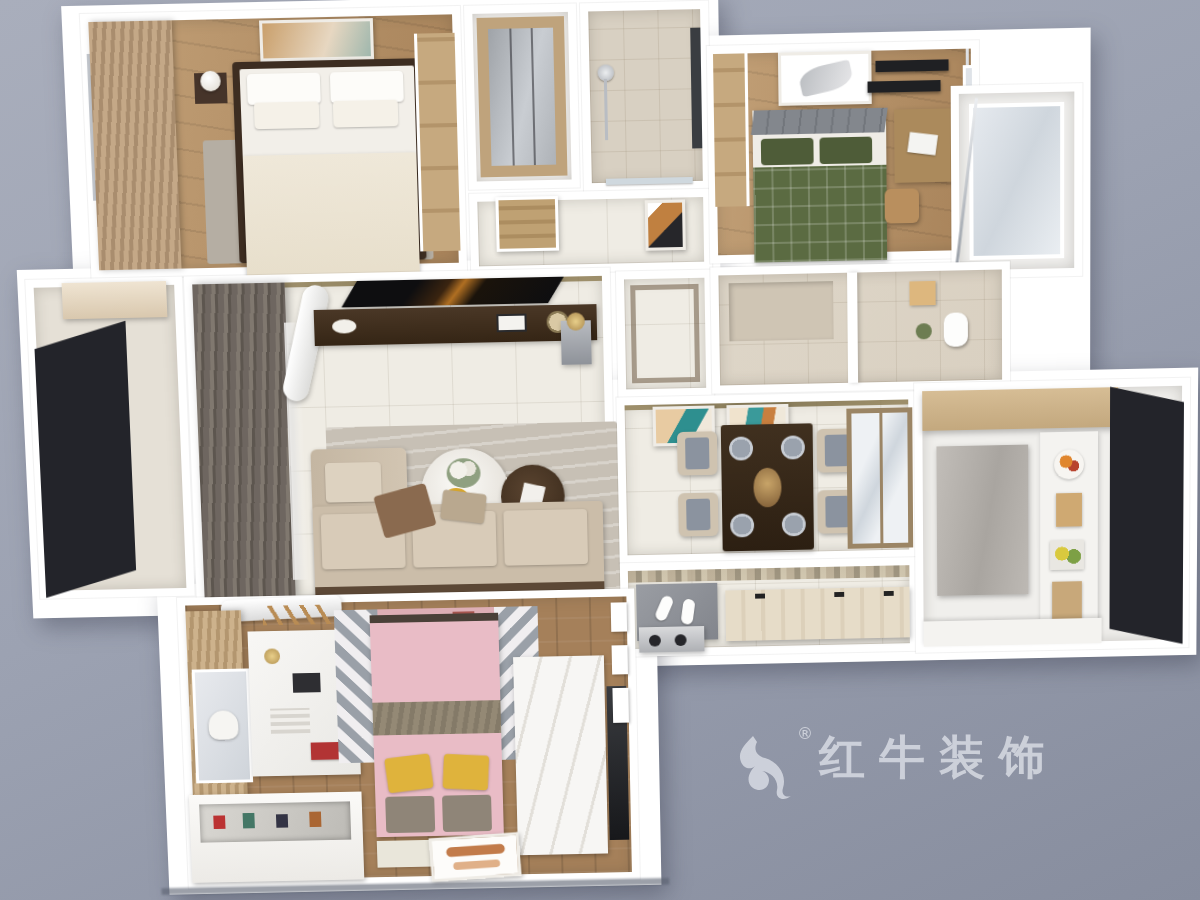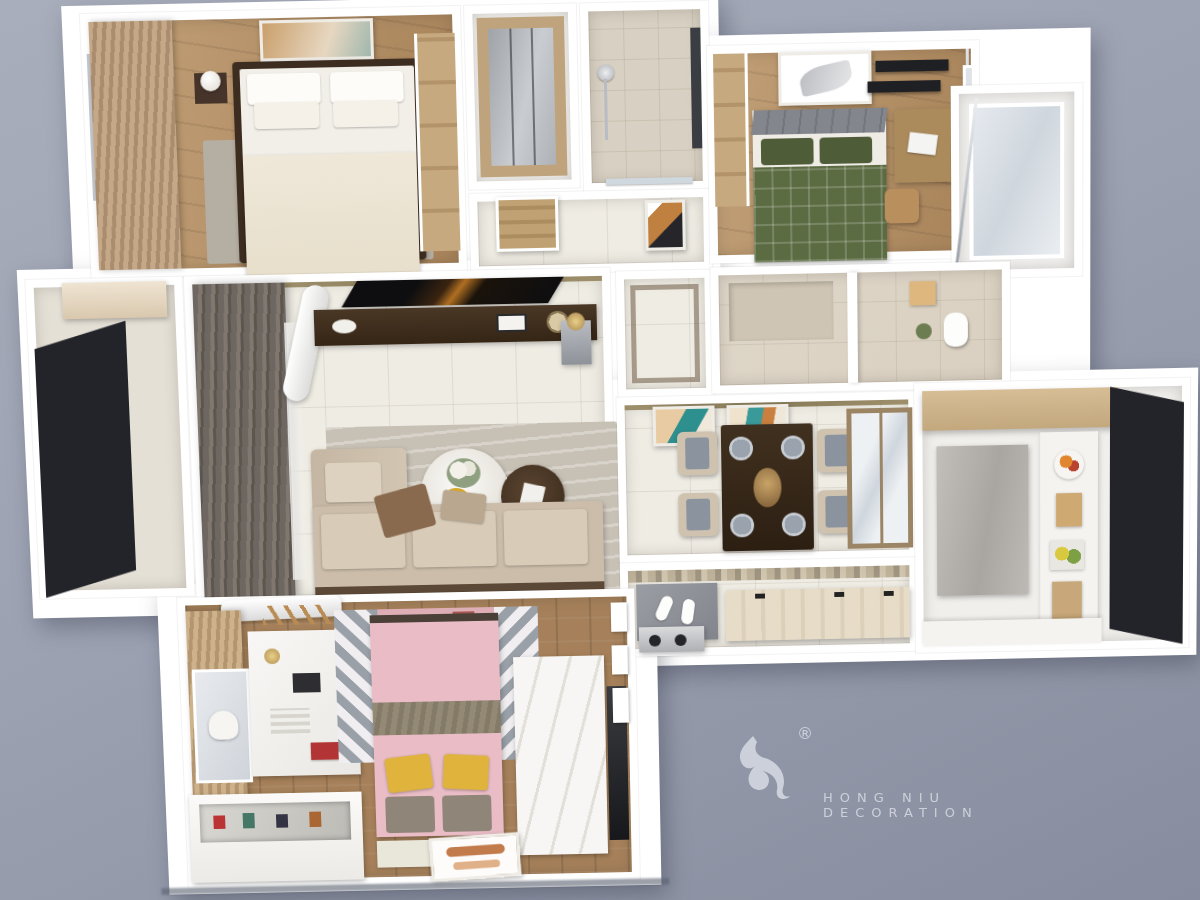--- a/index.html
+++ b/index.html
@@ -293,15 +293,15 @@
     </div>
 
     <div class="abs" style="left:140px;top:893px;width:520px;height:7px;background:rgba(90,96,112,.6);filter:blur(1px);"></div>
   </div>
 
   <div class="abs watermark" style="left:735px;top:718px;width:340px;height:110px;">
     <svg style="left:0;top:14px;position:absolute;" width="72" height="78" viewBox="0 0 72 78">
       <path fill="var(--watermark)" d="M18,4 C10,12 2,20 6,30 C9,37 16,38 20,34 C14,40 10,50 18,56 C26,61 34,56 34,48 C34,44 31,40 27,39 C36,40 44,48 42,58 C40,66 48,70 56,64 C50,66 46,62 48,56 C52,44 44,30 30,26 C22,24 18,18 22,10 Z"></path>
     </svg>
     <span class="wm-reg" style="left:62px;top:6px;">®</span>
-    <div class="wm-en" style="left:88px;top:68px;">HONG NIU DECORATION</div>
+    <div class="wm-cn" style="left:84px;top:16px;">红牛装饰</div>
   </div>
 </div>
 
 </body></html>

